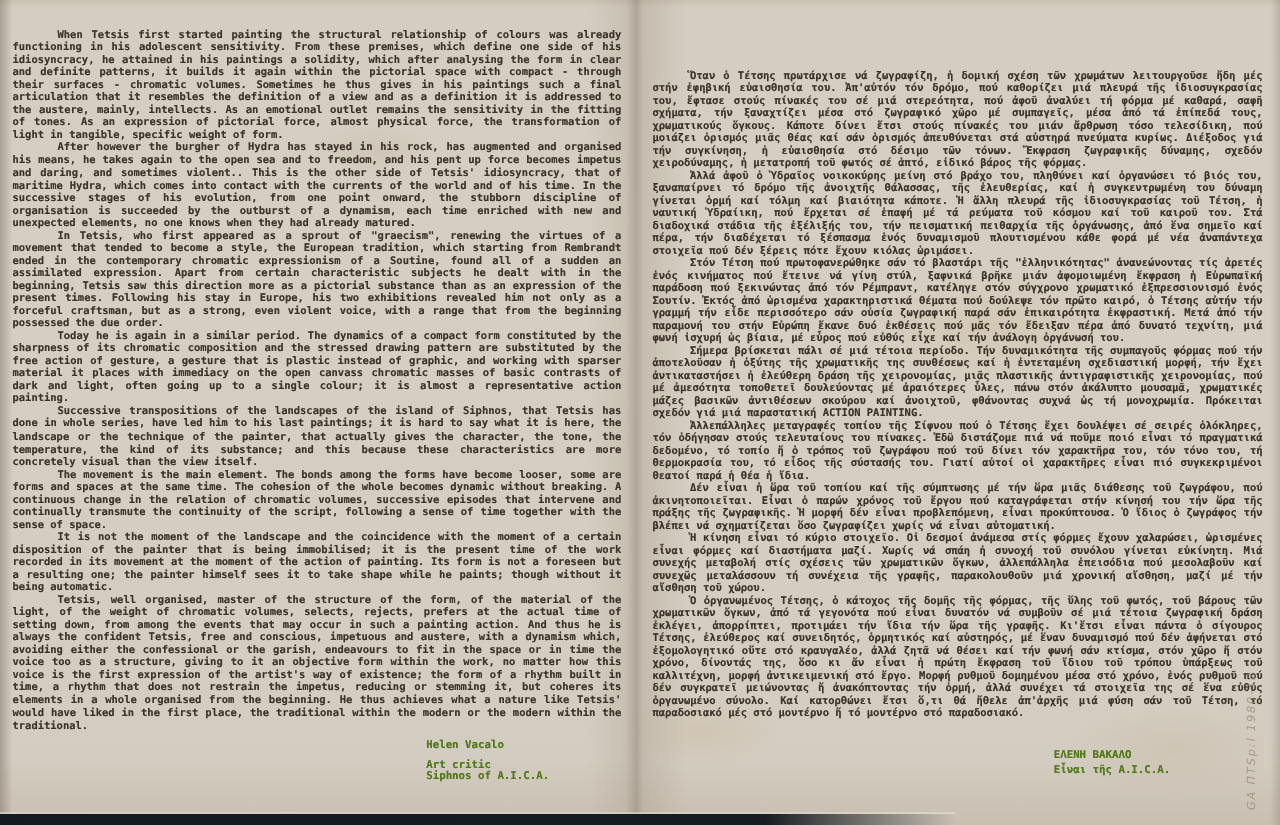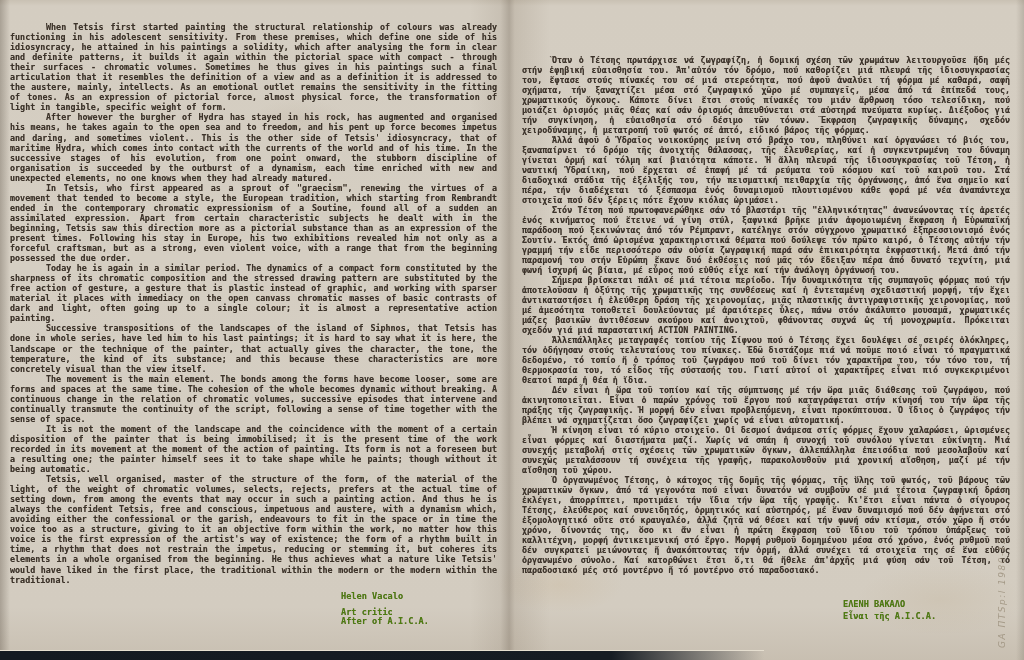--- a/index.html
+++ b/index.html
@@ -91,21 +91,21 @@
       <p>Σήμερα βρίσκεται πάλι σέ μιά τέτοια περίοδο. Τήν δυναμικότητα τῆς συμπαγοῦς φόρμας πού τήν ἀποτελοῦσαν ἡ ὀξύτης τῆς χρωματικῆς της συνθέσεως καί ἡ ἐντεταμένη σχεδιαστική μορφή, τήν ἔχει ἀντικαταστήσει ἡ ἐλεύθερη δράση τῆς χειρονομίας, μιᾶς πλαστικῆς ἀντιγραφιστικῆς χειρονομίας, πού μέ ἀμεσότητα τοποθετεῖ δουλεύοντας μέ ἀραιότερες ὗλες, πάνω στόν ἀκάλυπτο μουσαμᾶ, χρωματικές μάζες βασικῶν ἀντιθέσεων σκούρου καί ἀνοιχτοῦ, φθάνοντας συχνά ὡς τή μονοχρωμία. Πρόκειται σχεδόν γιά μιά παραστατική ACTION PAINTING.</p>
       <p>Ἀλλεπάλληλες μεταγραφές τοπίου τῆς Σίφνου πού ὁ Τέτσης ἔχει δουλέψει σέ σειρές ὁλόκληρες, τόν ὁδήγησαν στούς τελευταίους του πίνακες. Ἐδῶ διστάζομε πιά νά ποῦμε ποιό εἶναι τό πραγματικά δεδομένο, τό τοπίο ἤ ὁ τρόπος τοῦ ζωγράφου πού τοῦ δίνει τόν χαρακτῆρα του, τόν τόνο του, τή θερμοκρασία του, τό εἶδος τῆς σύστασής του. Γιατί αὐτοί οἱ χαρακτῆρες εἶναι πιό συγκεκριμένοι θεατοί παρά ἡ θέα ἡ ἴδια.</p>
       <p>Δέν εἶναι ἡ ὥρα τοῦ τοπίου καί τῆς σύμπτωσης μέ τήν ὥρα μιᾶς διάθεσης τοῦ ζωγράφου, πού ἀκινητοποιεῖται. Εἶναι ὁ παρών χρόνος τοῦ ἔργου πού καταγράφεται στήν κίνησή του τήν ὥρα τῆς πράξης τῆς ζωγραφικῆς. Ἡ μορφή δέν εἶναι προβλεπόμενη, εἶναι προκύπτουσα. Ὁ ἴδιος ὁ ζωγράφος τήν βλέπει νά σχηματίζεται ὅσο ζωγραφίζει χωρίς νά εἶναι αὐτοματική.</p>
       <p>Ἡ κίνηση εἶναι τό κύριο στοιχεῖο. Οἱ δεσμοί ἀνάμεσα στίς φόρμες ἔχουν χαλαρώσει, ὡρισμένες εἶναι φόρμες καί διαστήματα μαζί. Χωρίς νά σπάη ἡ συνοχή τοῦ συνόλου γίνεται εὐκίνητη. Μιά συνεχής μεταβολή στίς σχέσεις τῶν χρωματικῶν ὄγκων, ἀλλεπάλληλα ἐπεισόδια πού μεσολαβοῦν καί συνεχῶς μεταλάσσουν τή συνέχεια τῆς γραφῆς, παρακολουθοῦν μιά χρονική αἴσθηση, μαζί μέ τήν αἴσθηση τοῦ χώρου.</p>
       <p>Ὁ ὀργανωμένος Τέτσης, ὁ κάτοχος τῆς δομῆς τῆς φόρμας, τῆς ὕλης τοῦ φωτός, τοῦ βάρους τῶν χρωματικῶν ὄγκων, ἀπό τά γεγονότα πού εἶναι δυνατόν νά συμβοῦν σέ μιά τέτοια ζωγραφική δράση ἐκλέγει, ἀπορρίπτει, προτιμάει τήν ἴδια τήν ὥρα τῆς γραφῆς. Κι'ἔτσι εἶναι πάντα ὁ σίγουρος Τέτσης, ἐλεύθερος καί συνειδητός, ὁρμητικός καί αὐστηρός, μέ ἕναν δυναμισμό πού δέν ἀφήνεται στό ἐξομολογητικό οὔτε στό κραυγαλέο, ἀλλά ζητᾶ νά θέσει καί τήν φωνή σάν κτίσμα, στόν χῶρο ἤ στόν χρόνο, δίνοντάς της, ὅσο κι ἄν εἶναι ἡ πρώτη ἔκφραση τοῦ ἴδιου τοῦ τρόπου ὑπάρξεως τοῦ καλλιτέχνη, μορφή ἀντικειμενική στό ἔργο. Μορφή ρυθμοῦ δομημένου μέσα στό χρόνο, ἑνός ρυθμοῦ πού δέν συγκρατεῖ μειώνοντας ἤ ἀνακόπτοντας τήν ὁρμή, ἀλλά συνέχει τά στοιχεῖα της σέ ἕνα εὐθύς ὀργανωμένο σύνολο. Καί κατορθώνει ἔτσι ὅ,τι θά ἤθελε ἀπ'ἀρχῆς μιά φύση σάν τοῦ Τέτση, τό παραδοσιακό μές στό μοντέρνο ἤ τό μοντέρνο στό παραδοσιακό.</p>
     </div>
 
   <div class="sig sig-en">
     <div class="sig-line-1">Helen Vacalo</div>
     <div>Art critic</div>
-    <div>After of A.I.C.A.</div>
+    <div>Siphnos of A.I.C.A.</div>
   </div>
 
   <div class="sig sig-el">
     <div>ΕΛΕΝΗ ΒΑΚΑΛΟ</div>
     <div>Εἶναι τῆς A.I.C.A.</div>
   </div>
 
   <div class="pencil-note">GA ΠΤSp:l 1980-12</div>
 
   <div class="scan-edge"></div>

